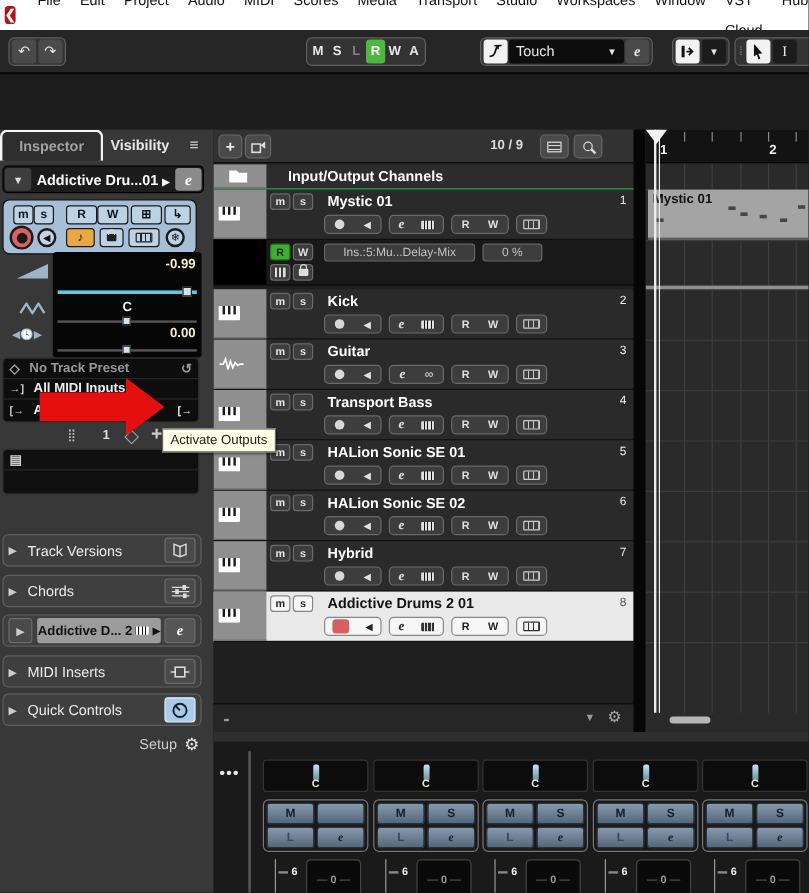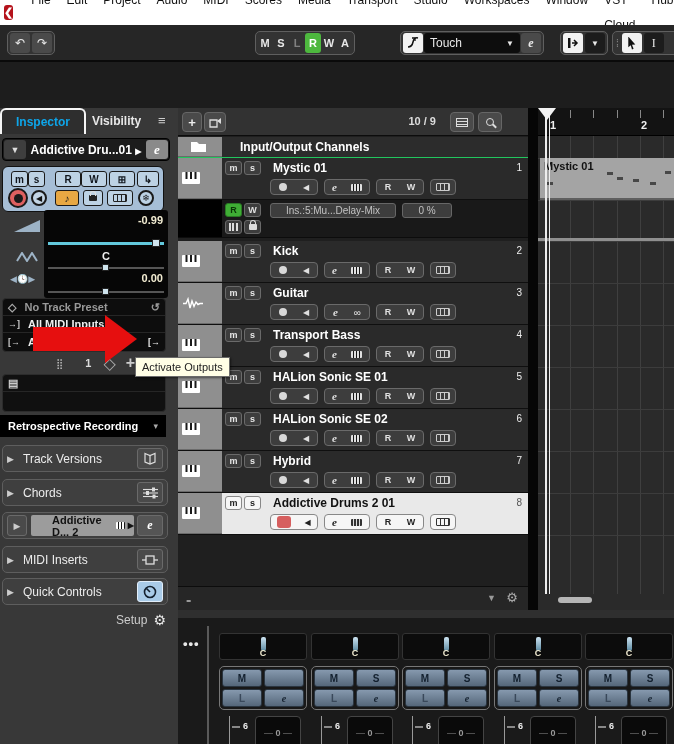--- a/index.html
+++ b/index.html
@@ -29,21 +29,21 @@
   .aw-cell.on { background:#4db83e; color:#fff; }
   .tb-select { width:96px; height:20px; background:#0d0d0d; border-radius:3px; color:#e8e8e8;
     font-size:12px; display:flex; align-items:center; padding:0 6px; justify-content:space-between; }
   .white-btn { background:#f2f2f2 !important; color:#111 !important; }
   .eglyph { font-family:"Liberation Serif", serif; font-style:italic; font-weight:bold; }
 
   
   .inspector { position:absolute; left:0; top:108px; width:178px; height:636px; background:#383838; }
   .insp-tabs { position:absolute; left:0; top:0; width:178px; height:26px; }
   .tab-active { position:absolute; left:0; top:0; width:86px; height:26px; border:2px solid #f5f5f5;
-    border-bottom:none; border-radius:6px 6px 0 0; background:#2e2e2e; color:#0ea5e9; font-weight:bold;
+    border-bottom:none; border-radius:6px 6px 0 0; background:#2e2e2e; color:#a3a3a3; font-weight:bold;
     font-size:12px; display:flex; align-items:center; justify-content:center; }
   .tab-idle { position:absolute; left:92px; top:0; width:62px; height:26px; color:#e8e8e8;
     font-weight:bold; font-size:12px; display:flex; align-items:center; }
   .tab-menu { position:absolute; left:158px; top:5px; color:#ccc; font-size:13px; font-weight:bold; }
   .insp-title { position:absolute; left:2px; top:30px; width:168px; height:23px; background:#1c1c1c;
     border:1px solid #000; border-radius:4px; display:flex; align-items:center; }
   .title-fold { width:22px; height:19px; margin:1px; background:#3e3e3e; border-radius:3px;
     color:#ddd; font-size:9px; display:flex; align-items:center; justify-content:center; }
   .title-text { flex:1; text-align:center; color:#fff; font-weight:bold; font-size:12px; }
   .title-e { width:22px; height:19px; margin:1px; background:#8a8a8a; border-radius:3px; color:#fff;
@@ -71,21 +71,21 @@
   .retro { position:absolute; left:0; top:307px; width:166px; height:22px; background:#000;
     display:flex; align-items:center; padding:0 8px; }
   .sec-bar { position:absolute; left:2px; width:166px; height:27px; background:#3f3f3f;
     border:1px solid #5e5e5e; border-radius:5px; display:flex; align-items:center; padding:0 4px; }
   .sec-arrow { color:#ccc; font-size:9px; width:16px; }
   .sec-label { flex:1; color:#ececec; font-size:12px; }
   .sec-icon { width:26px; height:21px; background:#4a4a4a; border:1px solid #6a6a6a; border-radius:3px;
     display:flex; align-items:center; justify-content:center; color:#ddd; }
   .sec-icon.hl { background:#a9cbe8; border-color:#e2eefa; color:#14202e; }
   .inst-label { flex:1; height:21px; background:#9c9c9c; border-radius:2px; color:#111;
-    font-weight:bold; font-size:11px; display:flex; align-items:center; justify-content:center; gap:3px; margin-right:3px;padding-left:21px;}
+    font-weight:bold; font-size:11px; display:flex; align-items:center; justify-content:center; gap:3px; margin-right:3px;}
   .setup-row { position:absolute; right:12px; top:504px; display:flex; align-items:center; gap:6px; }
   .lockicon { width:8px; height:6px; background:#ddd; border-radius:1px; position:relative; }
   .lockicon:before { content:""; position:absolute; top:-4px; left:1px; width:4px; height:4px;
     border:1.5px solid #ddd; border-bottom:none; border-radius:3px 3px 0 0; }
   .minikb { display:inline-block; width:11px; height:7px; border-radius:1px;
     background:repeating-linear-gradient(90deg,#e0e0e0 0 2px,#151515 2px 3px); }
   .lanesic { display:inline-block; width:14px; height:8px; border:1px solid #ccc; border-radius:1px;
     background:repeating-linear-gradient(90deg,transparent 0 3px,#ccc 3px 4px); }
   .vbars { display:inline-block; width:9px; height:8px;
     background:repeating-linear-gradient(90deg,#ddd 0 2px,transparent 2px 3.5px); }
@@ -330,24 +330,20 @@
       <span style="margin-left:12px; color:#aaa;">◇</span>
       <span style="margin-left:10px; color:#ccc; font-weight:bold;">+</span>
     </div>
 
     <div class="map-group">
       <div class="pg-row">
         <span style="color:#ccc;">▤</span>
       </div>
     </div>
 
-    <div class="retro">
-      <span style="color:#fff; font-weight:bold; font-size:11px; flex:1;">Retrospective Recording</span>
-      <span style="color:#aaa; font-size:9px;">▾</span>
-    </div>
 
     <div id="insp-sections">
         <div class="sec-bar" style="top: 337px;">
           <div class="sec-arrow">▶</div>
           <div class="sec-label">Track Versions</div>
           <div class="sec-icon">
             <svg width="14" height="13" viewBox="0 0 14 13">
               <path d="M2 1.5 l5 2 5-2 v8.5 l-5 2 -5-2 z" fill="none" stroke="#ddd" stroke-width="1.2"></path>
               <path d="M7 3.5 v8.5" stroke="#ddd" stroke-width="1.2"></path>
             </svg>

